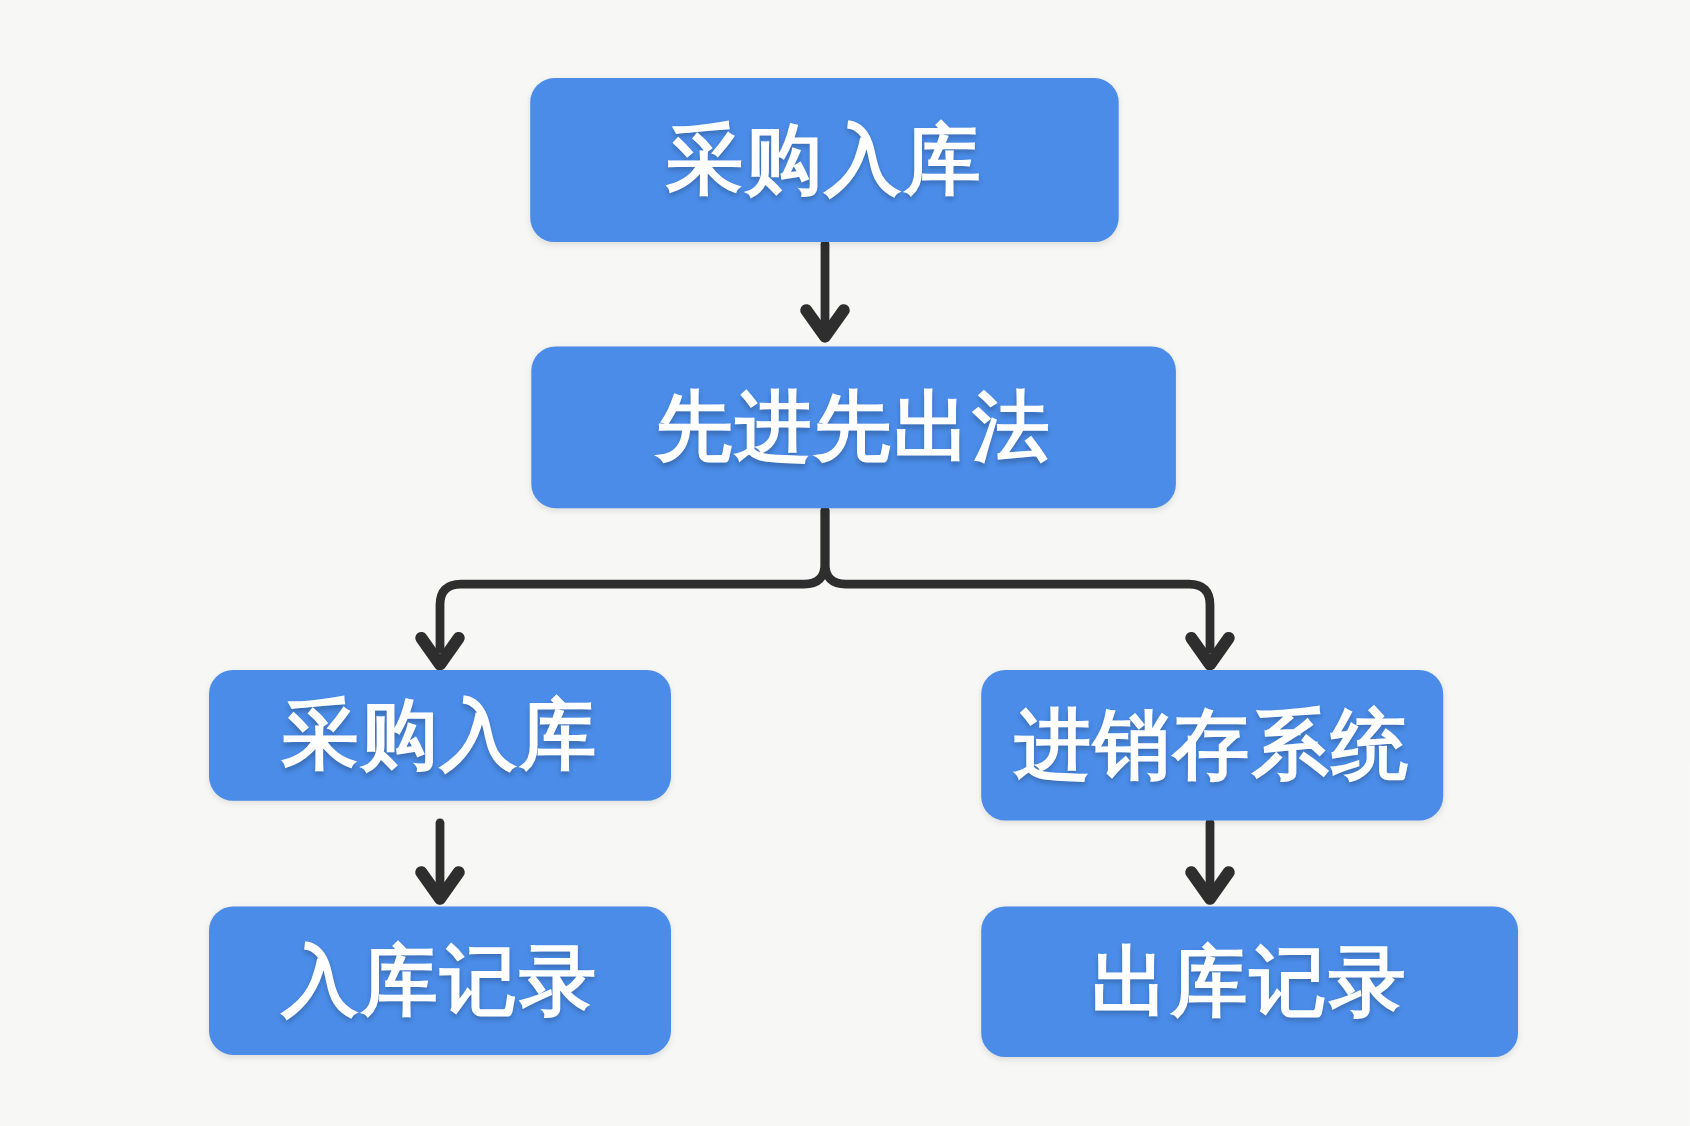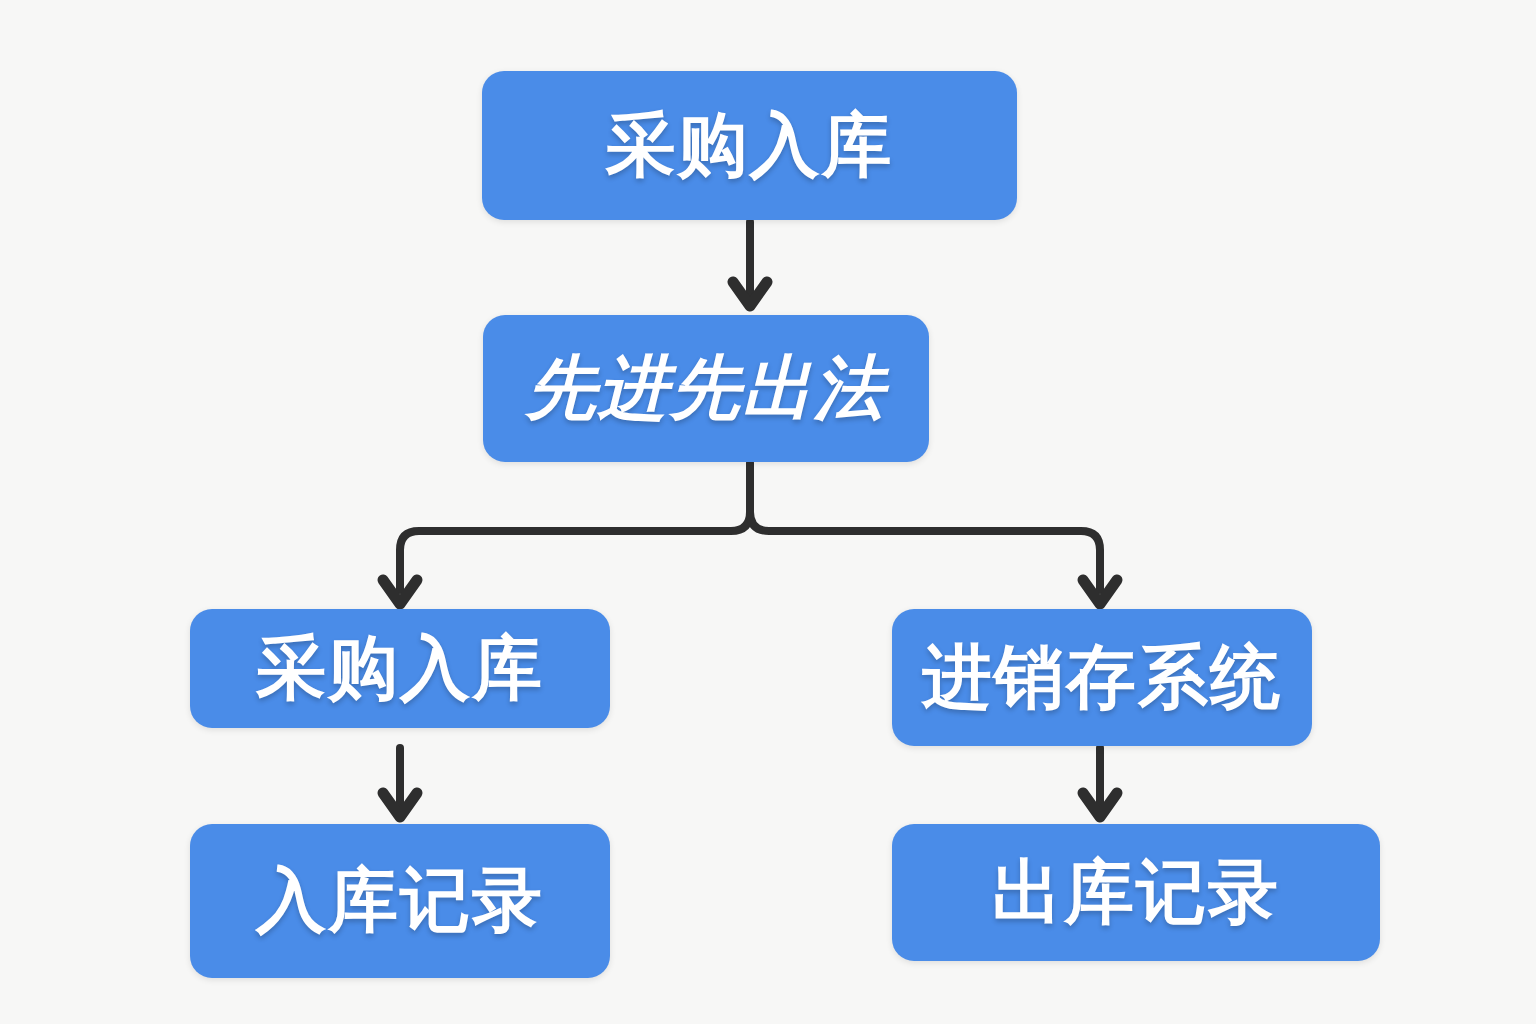--- a/index.html
+++ b/index.html
@@ -45,24 +45,24 @@
     justify-content: center;
     color: #ffffff;
     font-size: 70px;
     font-weight: bold;
     letter-spacing: 2px;
     text-shadow: 0 3px 5px rgba(0,0,0,0.22);
     box-shadow: 0 2px 6px rgba(0,0,0,0.10);
     white-space: nowrap;
   }
   .node-system          { left: 482px; top: 71px;  width: 535px; height: 149px; }
-  .node-fifo            { left: 483px; top: 315px; width: 446px; height: 147px; font-style: italic; }
+  .node-fifo            { left: 483px; top: 315px; width: 586px; height: 147px; }
   .node-purchase-in     { left: 190px; top: 609px; width: 420px; height: 119px; }
   .node-sales-out       { left: 892px; top: 609px; width: 420px; height: 137px; }
-  .node-inbound-record  { left: 190px; top: 824px; width: 420px; height: 154px; }
+  .node-inbound-record  { left: 190px; top: 824px; width: 420px; height: 135px; }
   .node-outbound-record { left: 892px; top: 824px; width: 488px; height: 137px; }
 </style>
 </head>
 <body>
 
 <div class="stage">
 
   <svg class="edges-layer" viewBox="0 0 1536 1024">
 
     <g>

